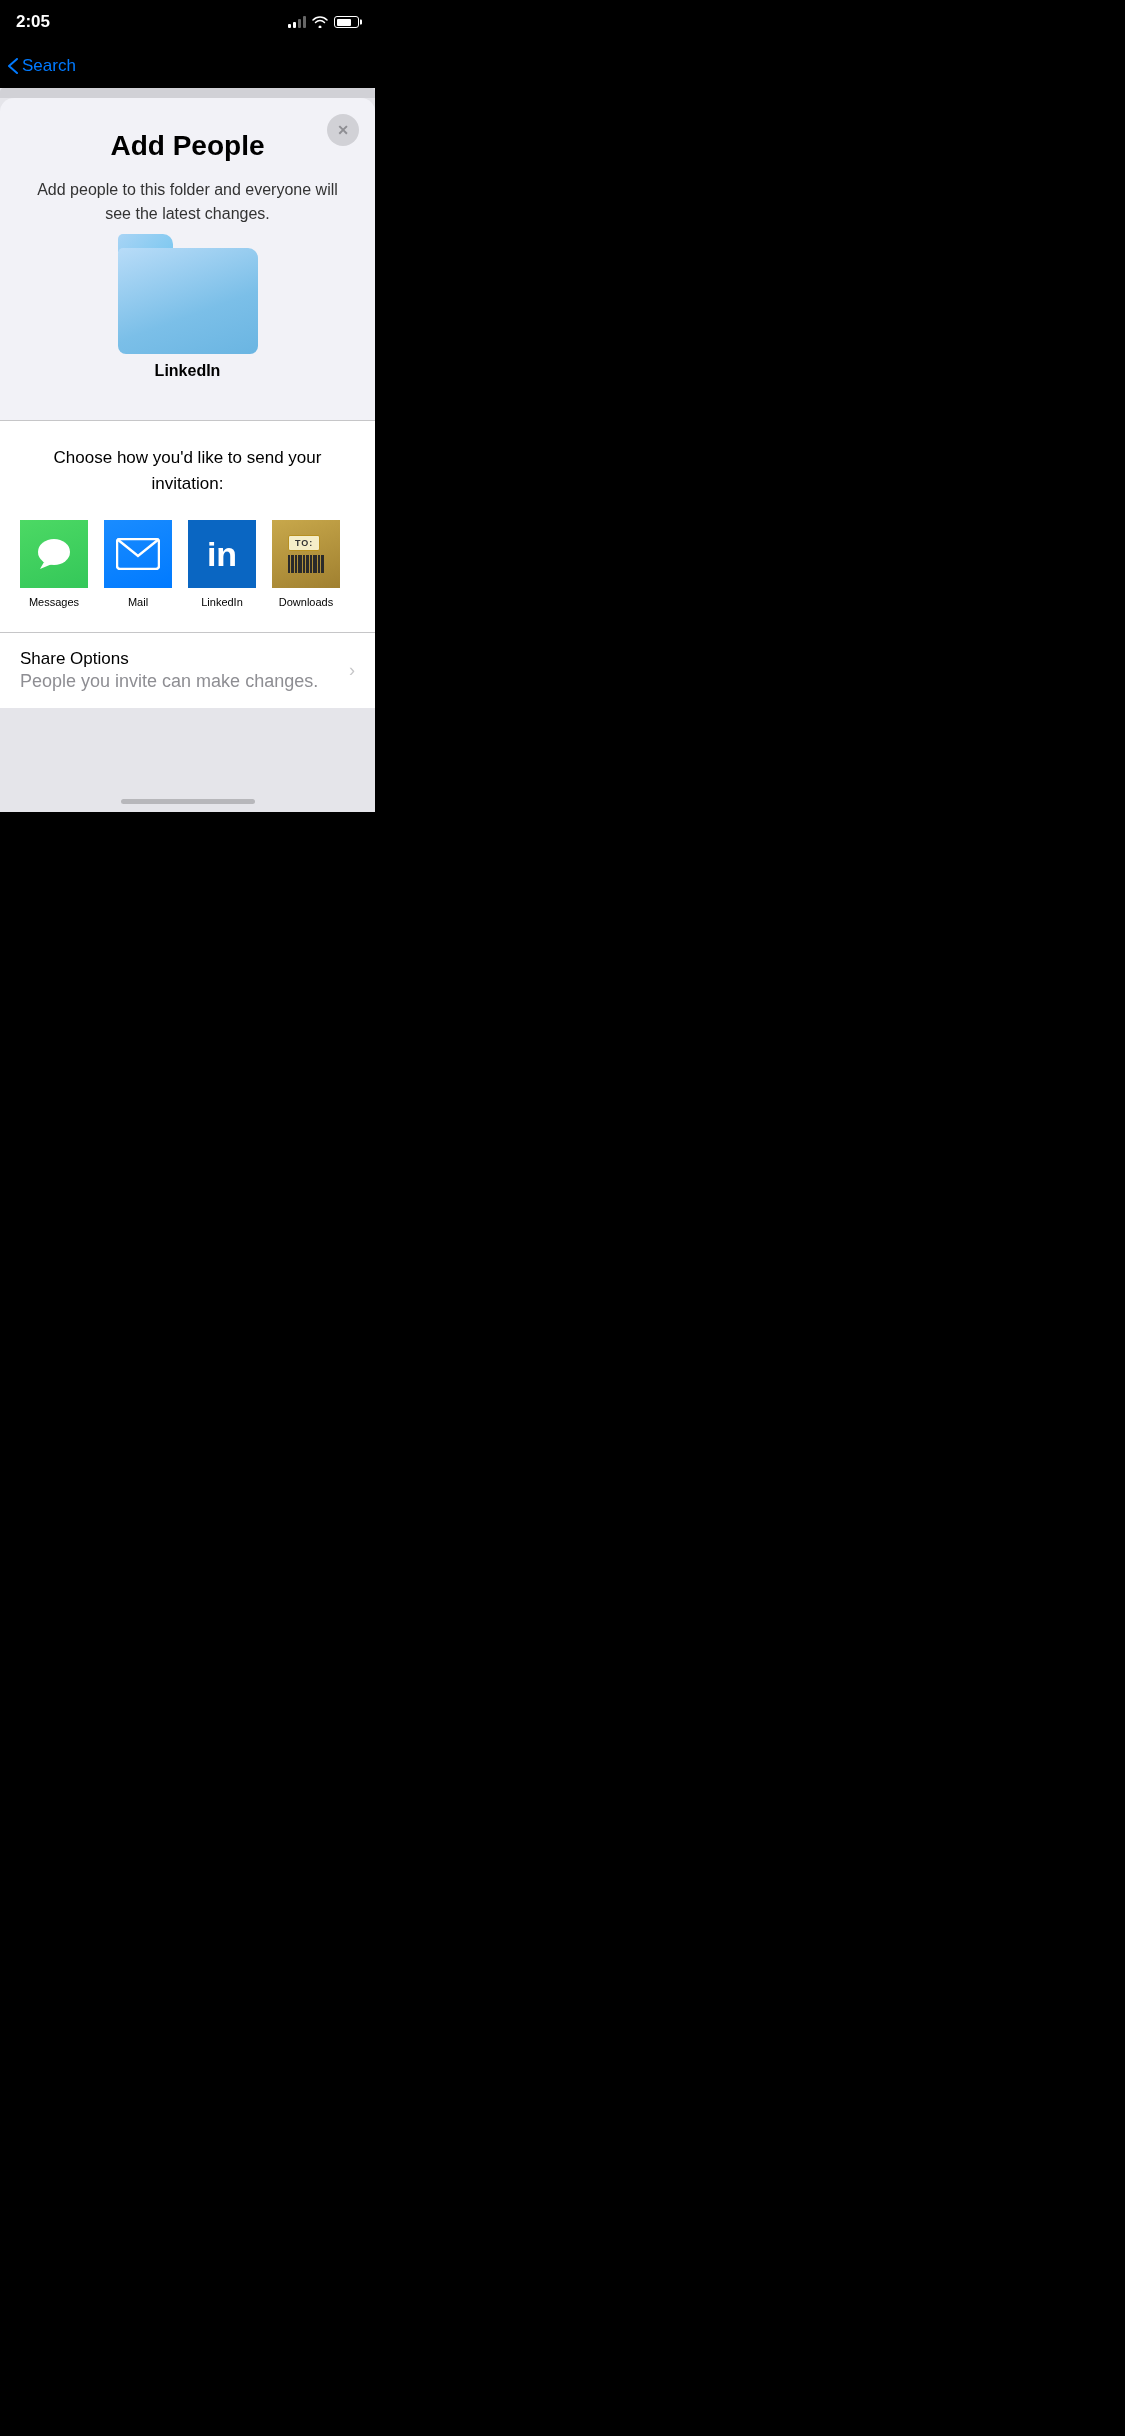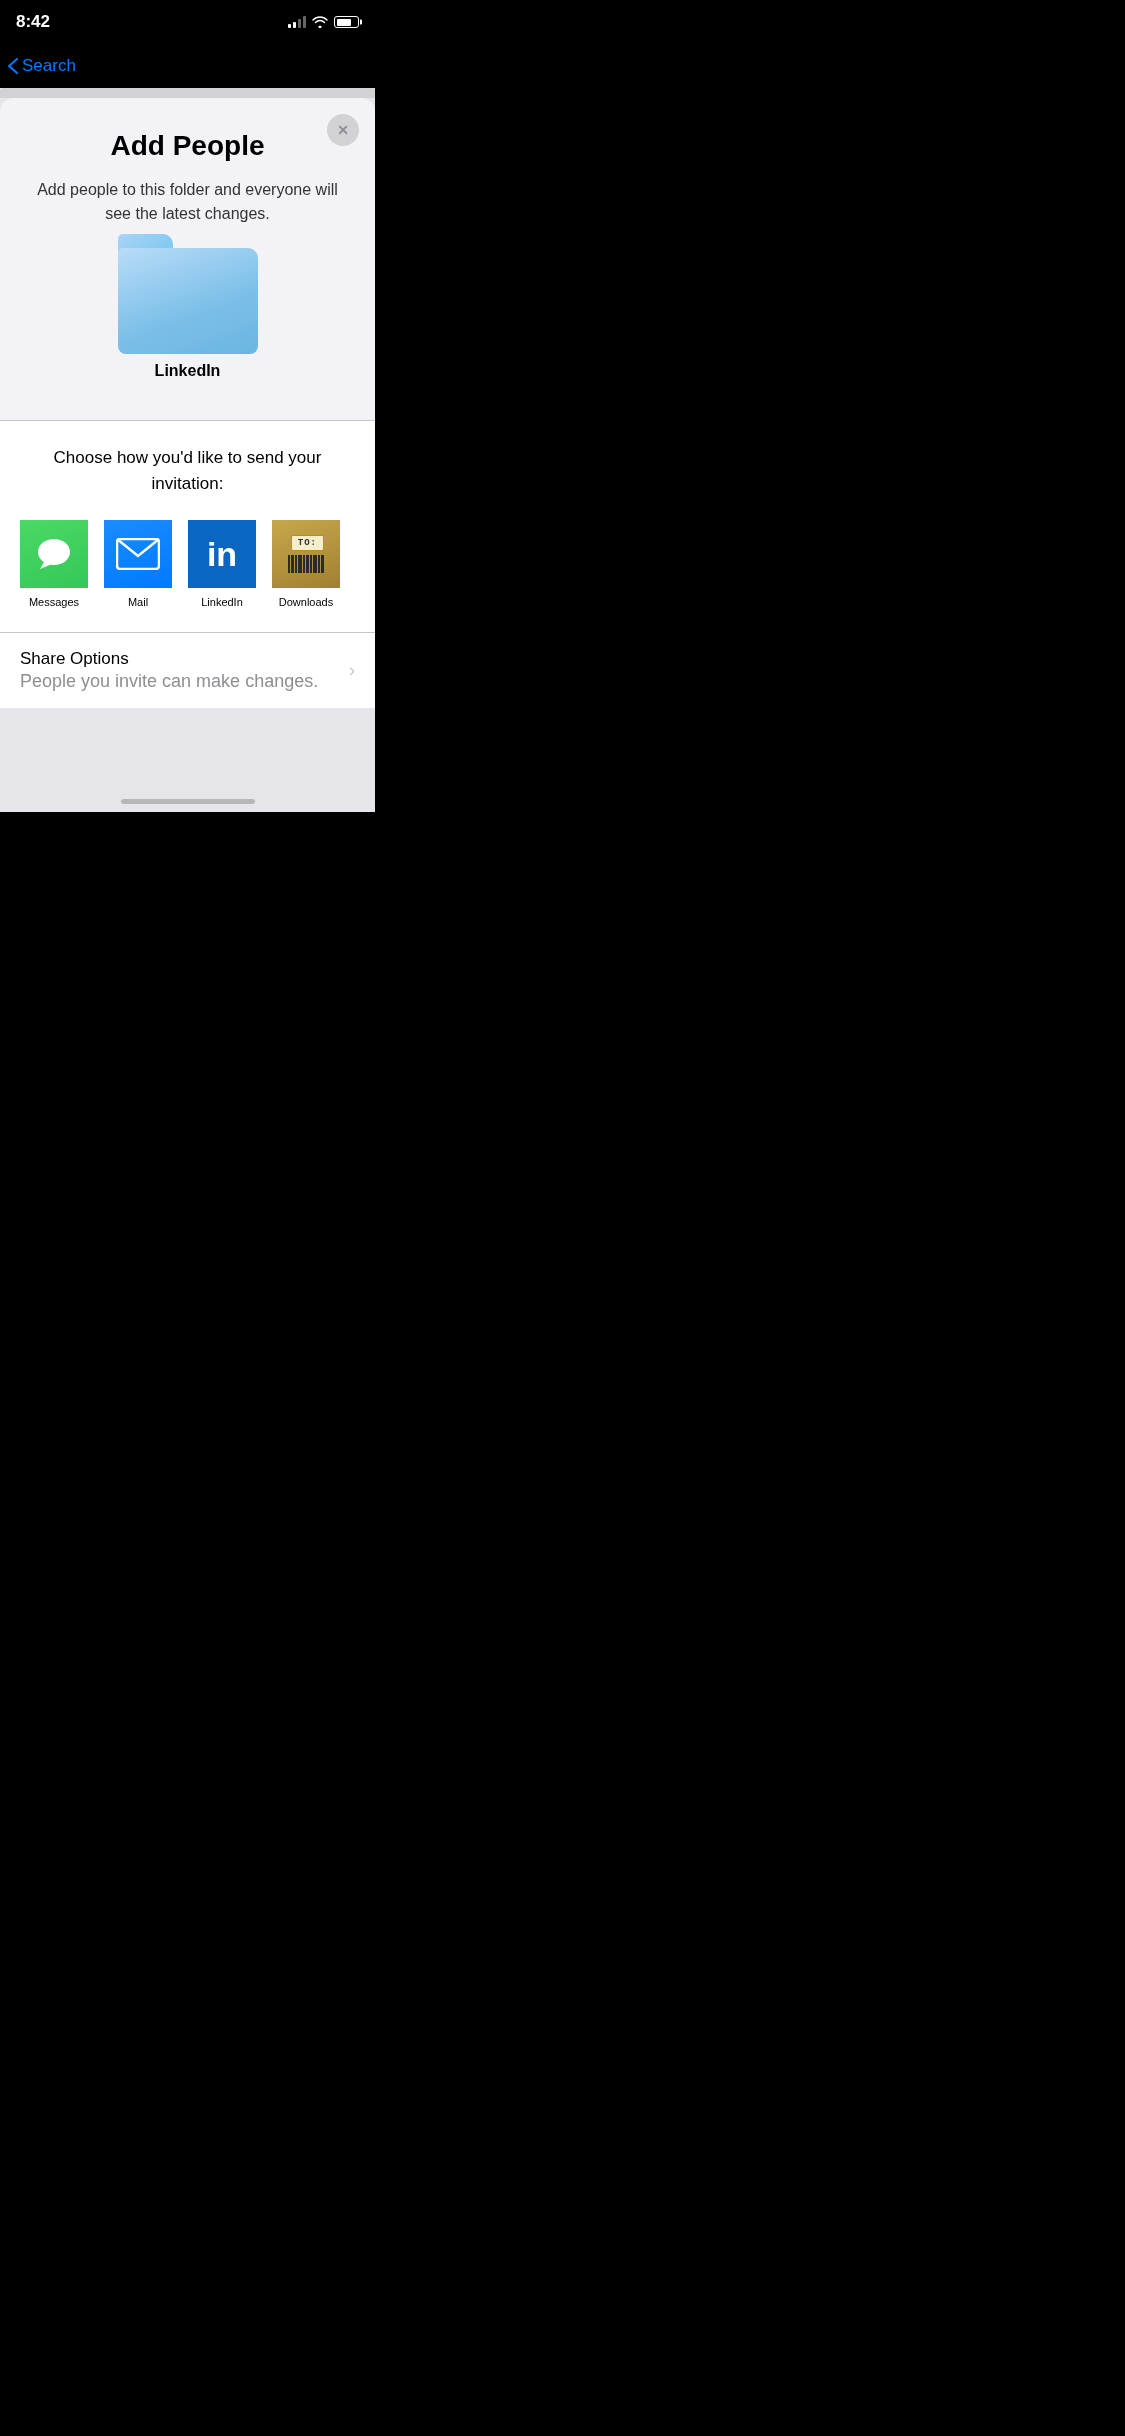--- a/index.html
+++ b/index.html
@@ -335,21 +335,21 @@
       height: 5px;
       background: #000;
       border-radius: 3px;
       opacity: 0.2;
     }
   </style>
 </head>
 <body>
 
 <div class="status-bar">
-  <span class="status-time">8:42</span>
+  <span class="status-time">2:05</span>
   <div class="status-icons">
     <div class="signal-bars">
       <span></span>
         <span></span>
         <span></span>
         <span></span>
     </div>
     <div class="wifi-icon">
       <svg width="16" height="12" viewBox="0 0 16 12" fill="none">
         <path d="M8 9.5a1.5 1.5 0 1 1 0 3 1.5 1.5 0 0 1 0-3z" fill="white"></path>
@@ -425,21 +425,21 @@
 
         <div class="share-app-item">
           <div class="app-icon app-icon-linkedin">
             <span style="color:#fff;font-size:34px;font-weight:800;font-family:Arial,sans-serif;line-height:1;">in</span>
           </div>
           <span class="app-label">LinkedIn</span>
         </div>
 
         <div class="share-app-item">
           <div class="app-icon app-icon-deliveries">
-            <div style="display:flex;flex-direction:column;align-items:flex-end;gap:4px;font-family:Liberation Mono, monospace;">
+            <div style="display:flex;flex-direction:column;align-items:flex-start;gap:4px;">
               <div style="background:#f5eec8;color:#333;font-size:9px;font-weight:700;padding:2px 6px;border-radius:2px;border:1px solid #b89020;letter-spacing:1px;">TO:</div>
               <div style="display:flex;gap:1px;height:18px;align-items:stretch;">
                 <span style="background:#2a2a2a;width:2px;display:block;"></span>
                 <span style="background:#2a2a2a;width:3px;display:block;"></span>
                 <span style="background:#2a2a2a;width:2px;display:block;"></span>
                 <span style="background:#2a2a2a;width:4px;display:block;"></span>
                 <span style="background:#2a2a2a;width:2px;display:block;"></span>
                 <span style="background:#2a2a2a;width:3px;display:block;"></span>
                 <span style="background:#2a2a2a;width:2px;display:block;"></span>
                 <span style="background:#2a2a2a;width:4px;display:block;"></span>

